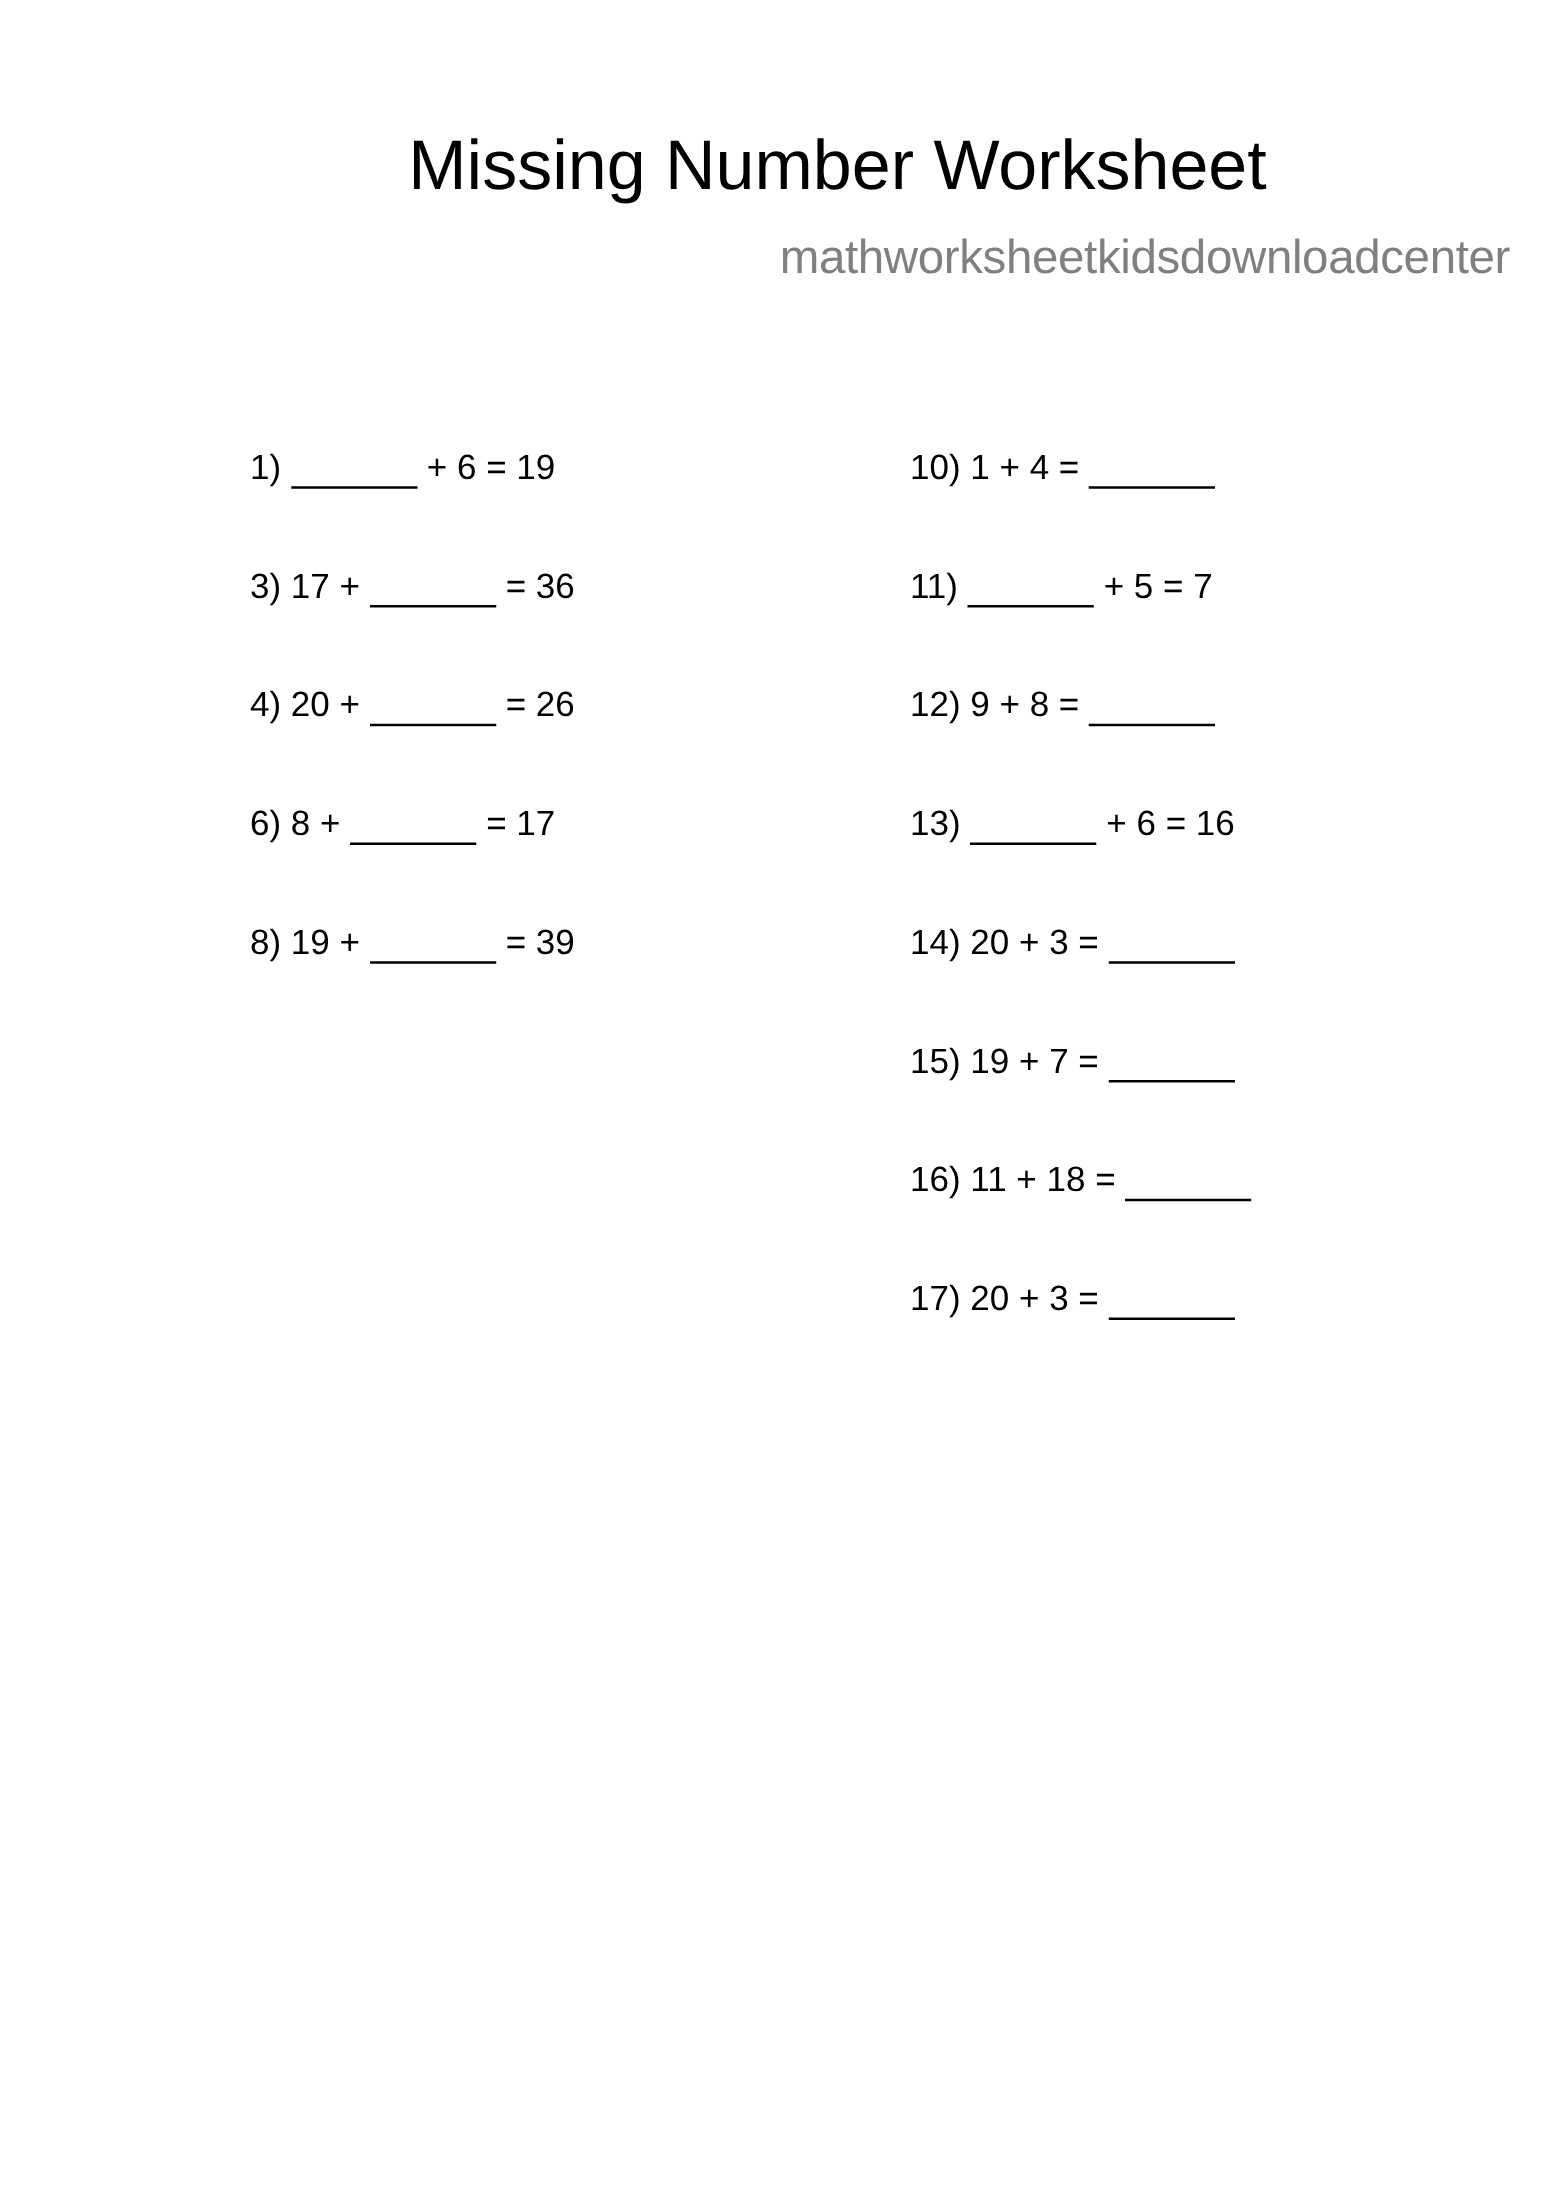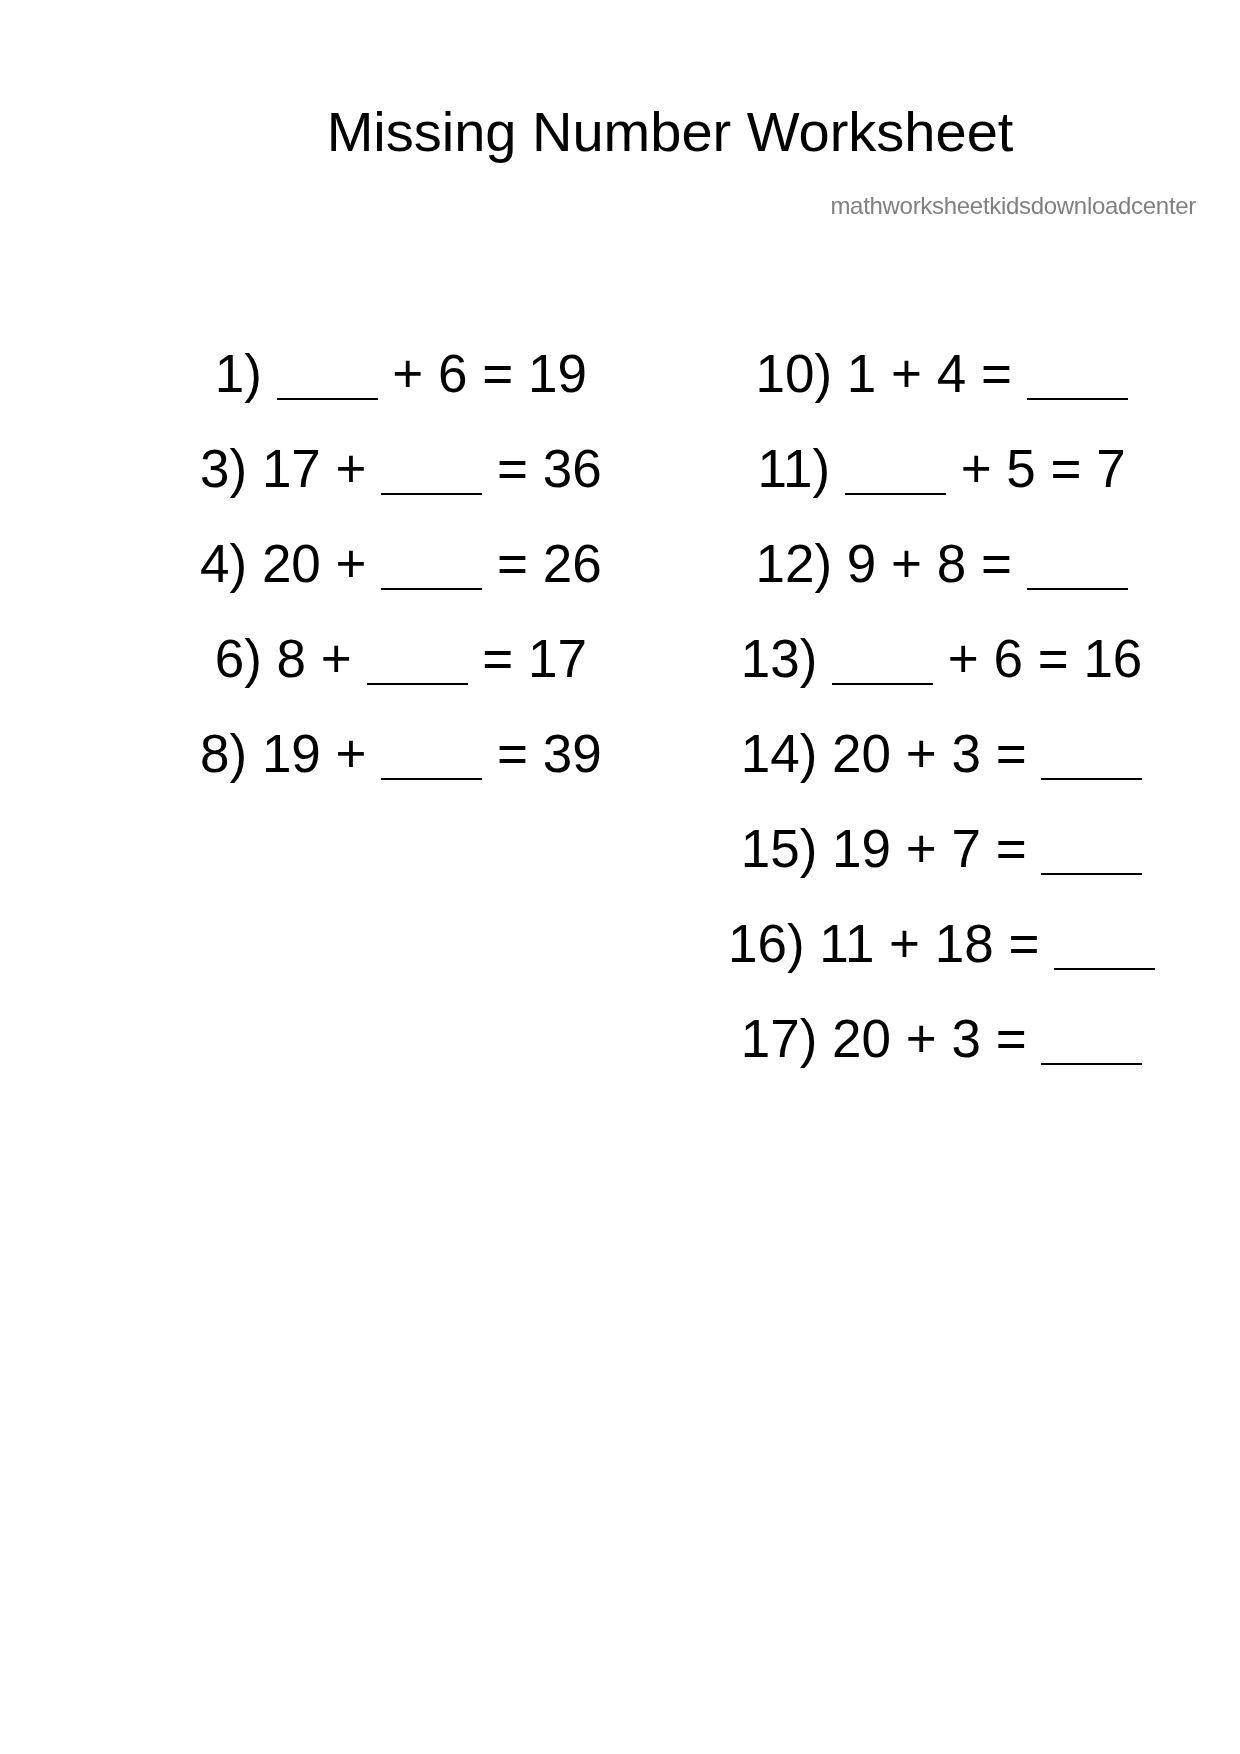--- a/index.html
+++ b/index.html
@@ -22,39 +22,38 @@
       top: 100px;
       text-align: center;
       font-size: 56px;
       line-height: 64px;
       font-weight: normal;
       margin: 0;
       letter-spacing: 0px;
     }
     .subtitle {
       position: absolute;
-      right: 44px;
+      right: 32px;
       top: 184px;
-      font-size: 24px;
+      font-size: 38px;
       line-height: 44px;
       color: #808080;
       letter-spacing: -0.3px;
     }
     .column {
       position: absolute;
       top: 350px;
     }
     .col-left { left: 200px; }
     .col-right { left: 728px; }
     .problem {
       height: 95px;
-      font-size: 53px;
+      font-size: 28px;
       line-height: 48px;
       white-space: nowrap;
-      text-align: center;
     }
     .problem span { display: inline-block; }
     .blank {
       display: inline-block;
       width: 101px;
       height: 2px;
       background: #000;
       vertical-align: -8px;
     }
   </style>

